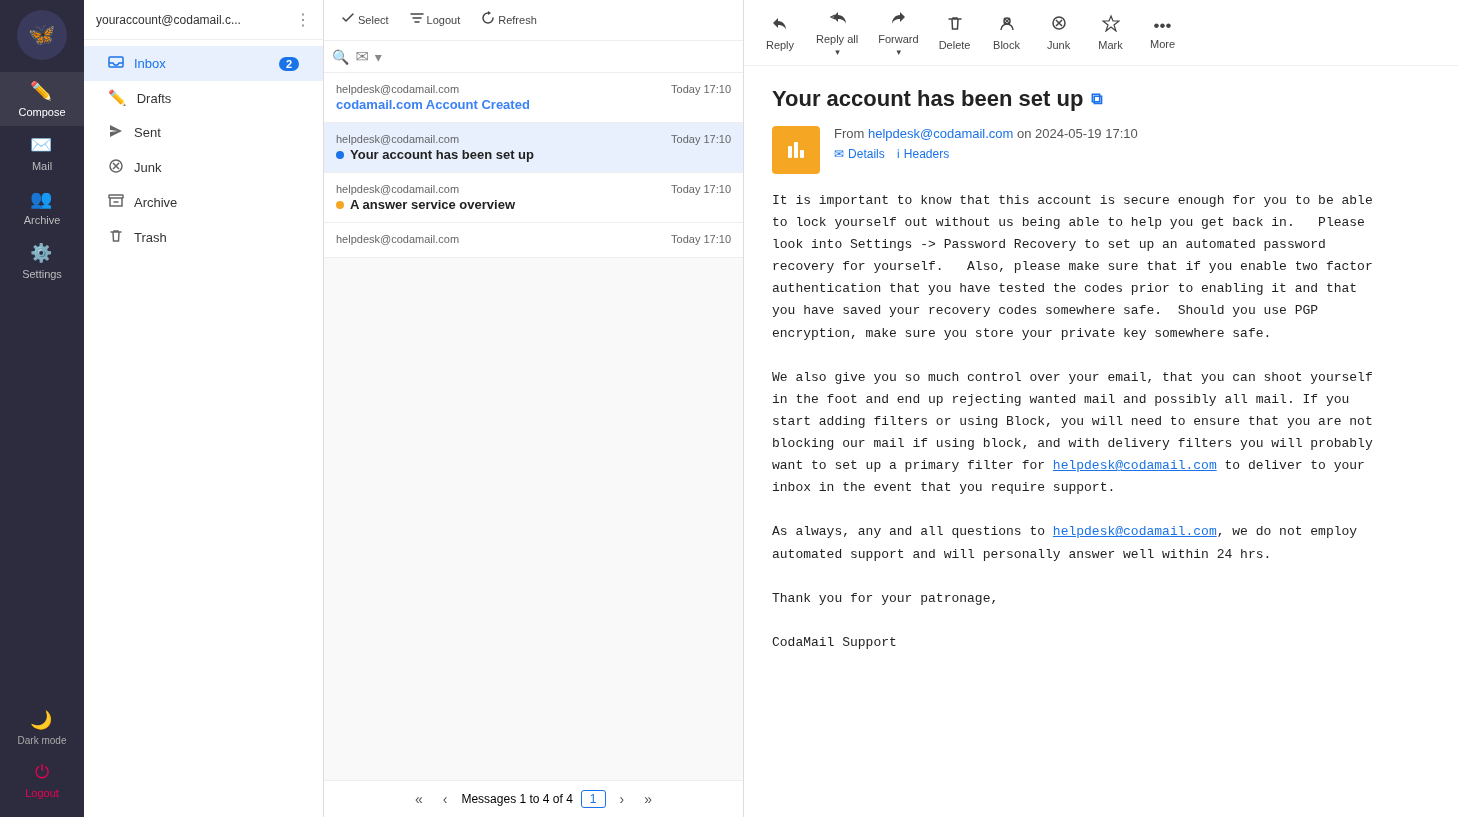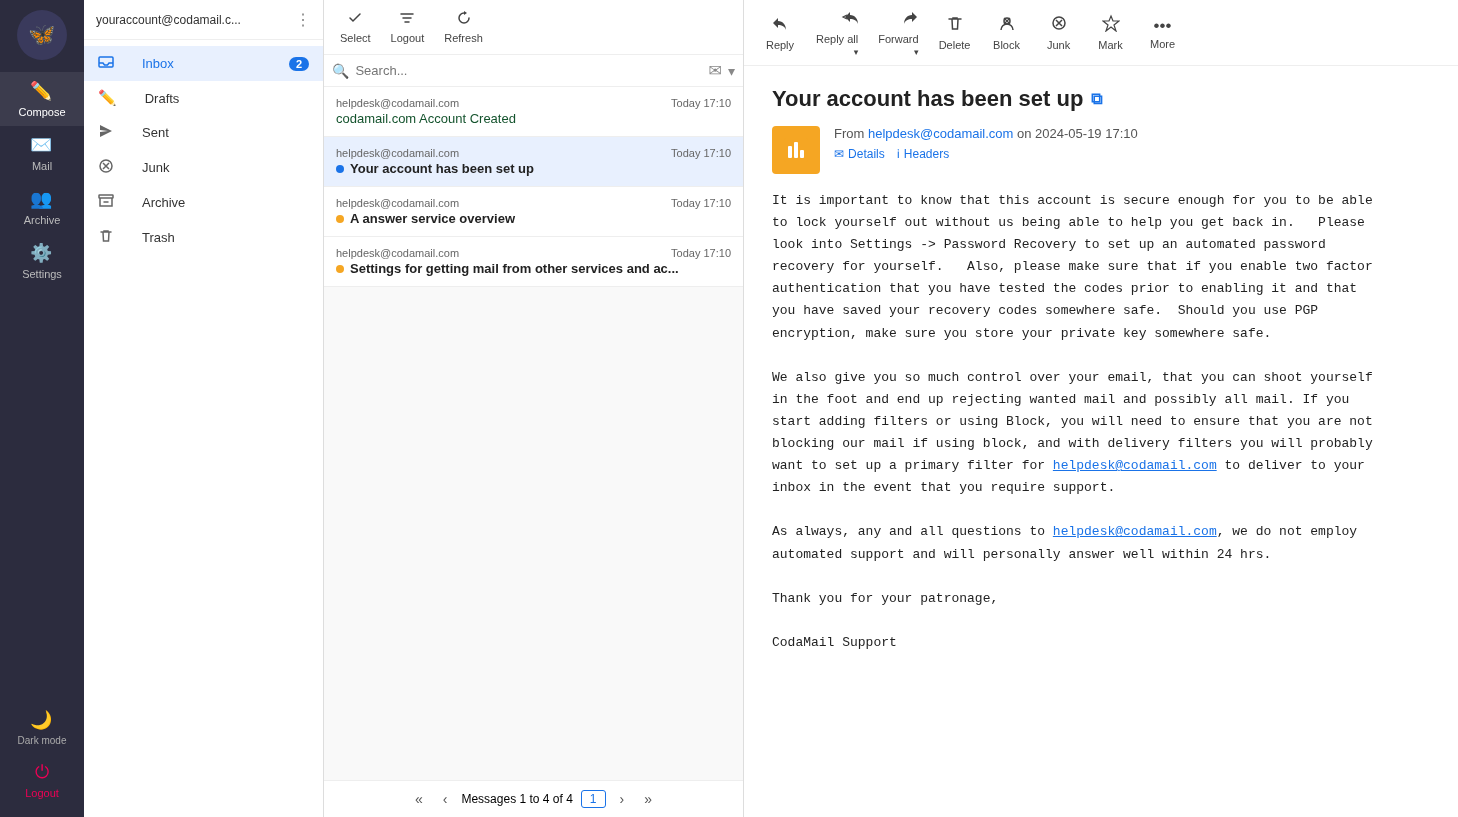--- a/index.html
+++ b/index.html
@@ -52,22 +52,22 @@
     #nav-panel .account-bar {
       display: flex; align-items: center; justify-content: space-between;
       padding: 10px 12px;
       border-bottom: 1px solid #eee;
       font-size: 12px;
       color: #333;
     }
     #nav-panel .account-bar .dots { cursor: pointer; color: #888; font-size: 16px; }
     #nav-panel .nav-list { flex: 1; overflow-y: auto; padding: 6px 0; }
     #nav-panel .nav-list-item {
-      display: flex; align-items: center; padding: 8px 14px;
-      cursor: pointer; color: #333; gap: 28px; font-size: 13px;
+      display: flex; align-items: center; padding: 8px 24px;
+      cursor: pointer; color: #333; gap: 10px; font-size: 13px;
     }
     #nav-panel .nav-list-item.active { background: #e8f0fe; color: #1a73e8; }
     #nav-panel .nav-list-item .item-icon { font-size: 15px; color: #666; }
     #nav-panel .nav-list-item.active .item-icon { color: #1a73e8; }
     #nav-panel .badge {
       margin-left: auto;
       background: #1a73e8; color: #fff;
       border-radius: 10px; padding: 1px 7px;
       font-size: 11px; font-weight: bold;
     }
@@ -85,34 +85,34 @@
       background: #fff; gap: 4px;
     }
     #message-list-panel .search-bar {
       display: flex; align-items: center; padding: 6px 8px;
       border-bottom: 1px solid #eee; background: #fff; gap: 6px;
     }
     #message-list-panel .search-bar input {
       flex: 1; border: none; outline: none; font-size: 13px; background: transparent;
     }
     .toolbar-btn {
-      display: flex; flex-direction: column; align-items: center;
+      display: flex; align-items: center;
       padding: 4px 8px; cursor: pointer; color: #444; font-size: 11px; gap: 2px;
       border-radius: 4px;
     }
     .toolbar-btn .tb-icon { font-size: 16px; }
 
     .message-item {
       padding: 10px 12px; border-bottom: 1px solid #eee;
       cursor: pointer; background: #fff;
     }
     .message-item.selected { background: #e8f0fe; }
     .message-item .msg-from { font-size: 11px; color: #666; display: flex; justify-content: space-between; margin-bottom: 2px; }
     .message-item .msg-subject { font-size: 13px; font-weight: 600; color: #222; display: flex; align-items: center; gap: 6px; }
-    .message-item .msg-subject.read { font-weight: 400; color: #14532d; }
+    .message-item .msg-subject.read { font-weight: 700; color: #3b82f6; }
     .unread-dot { width: 8px; height: 8px; border-radius: 50%; background: #f5a623; display: inline-block; flex-shrink: 0; }
     .unread-dot.blue { background: #1a73e8; }
 
     .msg-list-area { flex: 1; overflow-y: auto; }
     .pagination-bar {
       display: flex; align-items: center; justify-content: center; gap: 8px;
       padding: 8px; border-top: 1px solid #eee; background: #fff; font-size: 12px;
     }
     .page-btn { cursor: pointer; color: #555; font-size: 14px; padding: 2px 6px; border-radius: 3px; }
     .page-num {
@@ -130,21 +130,21 @@
     #email-view .email-toolbar {
       display: flex; align-items: center; padding: 4px 12px;
       border-bottom: 1px solid #eee; background: #fff; gap: 4px;
     }
     .email-action-btn {
       display: flex; flex-direction: column; align-items: center;
       padding: 4px 8px; cursor: pointer; color: #444; font-size: 11px; gap: 2px;
       border-radius: 4px; min-width: 48px;
     }
     .email-action-btn .ea-icon { font-size: 17px; }
-    .has-dropdown { position: relative; align-items: flex-end; }
+    .has-dropdown { position: relative; }
     .has-dropdown::after {
       content: '▾'; font-size: 9px; margin-left: 1px; vertical-align: top;
     }
 
     #email-view .email-content { flex: 1; overflow-y: auto; padding: 20px 28px; }
     .email-title { font-size: 22px; font-weight: bold; color: #222; display: flex; align-items: center; gap: 8px; margin-bottom: 14px; }
     .external-link-icon { color: #1a73e8; font-size: 16px; cursor: pointer; }
     .email-meta { display: flex; align-items: flex-start; gap: 14px; margin-bottom: 16px; }
     .sender-avatar {
       width: 48px; height: 48px; background: #f5a623;
@@ -282,21 +282,20 @@
             <path d="M13 8A5 5 0 1 1 8 3" stroke="currentColor" stroke-width="1.5" stroke-linecap="round"></path>
             <path d="M8 1v4l3-2-3-2z" fill="currentColor"></path>
           </svg>
       </span>
       <span>Refresh</span>
     </div>
   </div>
 
   <div class="search-bar">
     <span style="color:#888; font-size:14px;">🔍</span>
-    <input type="text" placeholder="Search..." style="">
     <span style="color:#888; font-size:16px; cursor:pointer;">✉</span>
     <span style="color:#888; font-size:14px; cursor:pointer;">▾</span>
   </div>
 
   <div class="msg-list-area">
     <div class="message-item">
       <div class="msg-from">
         <span>helpdesk@codamail.com</span>
         <span>Today 17:10</span>
       </div>
@@ -324,24 +323,20 @@
       <div class="msg-subject">
         <span class="unread-dot"></span>
         <span>A answer service overview</span>
       </div>
     </div>
 
     <div class="message-item">
       <div class="msg-from">
         <span>helpdesk@codamail.com</span>
         <span>Today 17:10</span>
-      </div>
-      <div class="msg-subject">
-        <span class="unread-dot"></span>
-        <span>Settings for getting mail from other services and ac...</span>
       </div>
     </div>
   </div>
 
   <div class="pagination-bar">
     <span class="page-btn">«</span>
     <span class="page-btn">‹</span>
     <span>Messages 1 to 4 of 4</span>
     <span class="page-num">1</span>
     <span class="page-btn">›</span>

